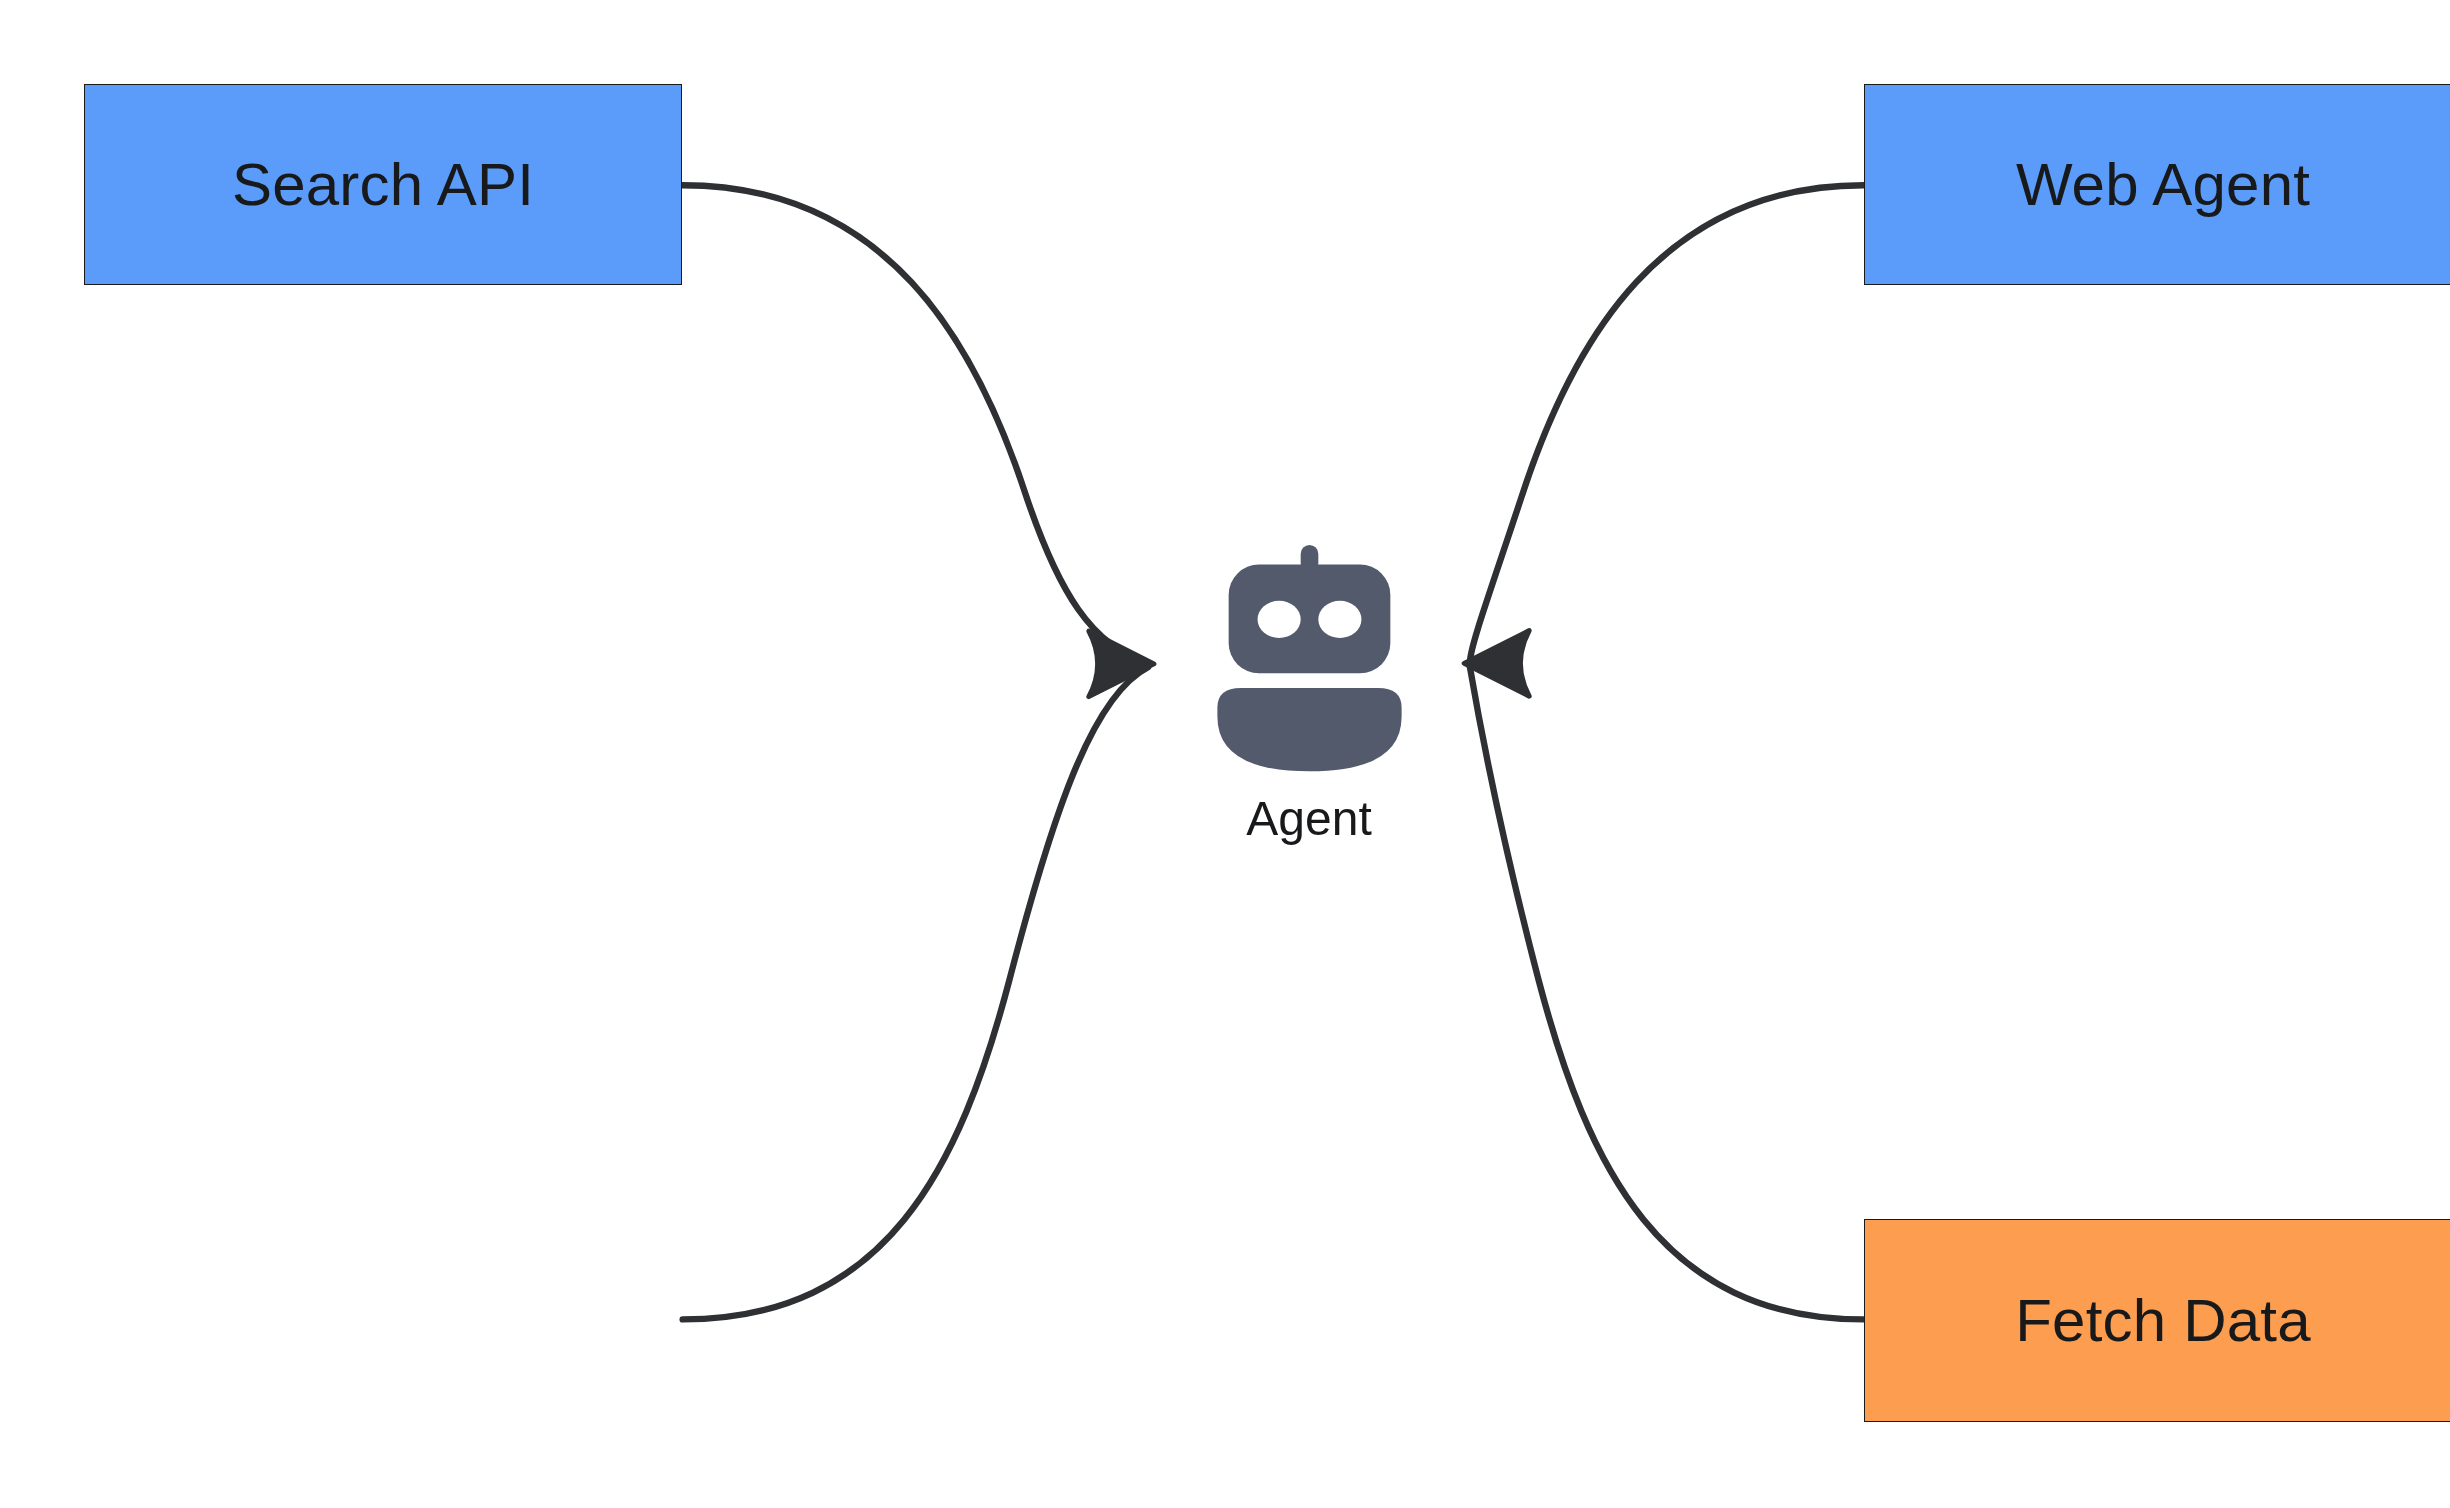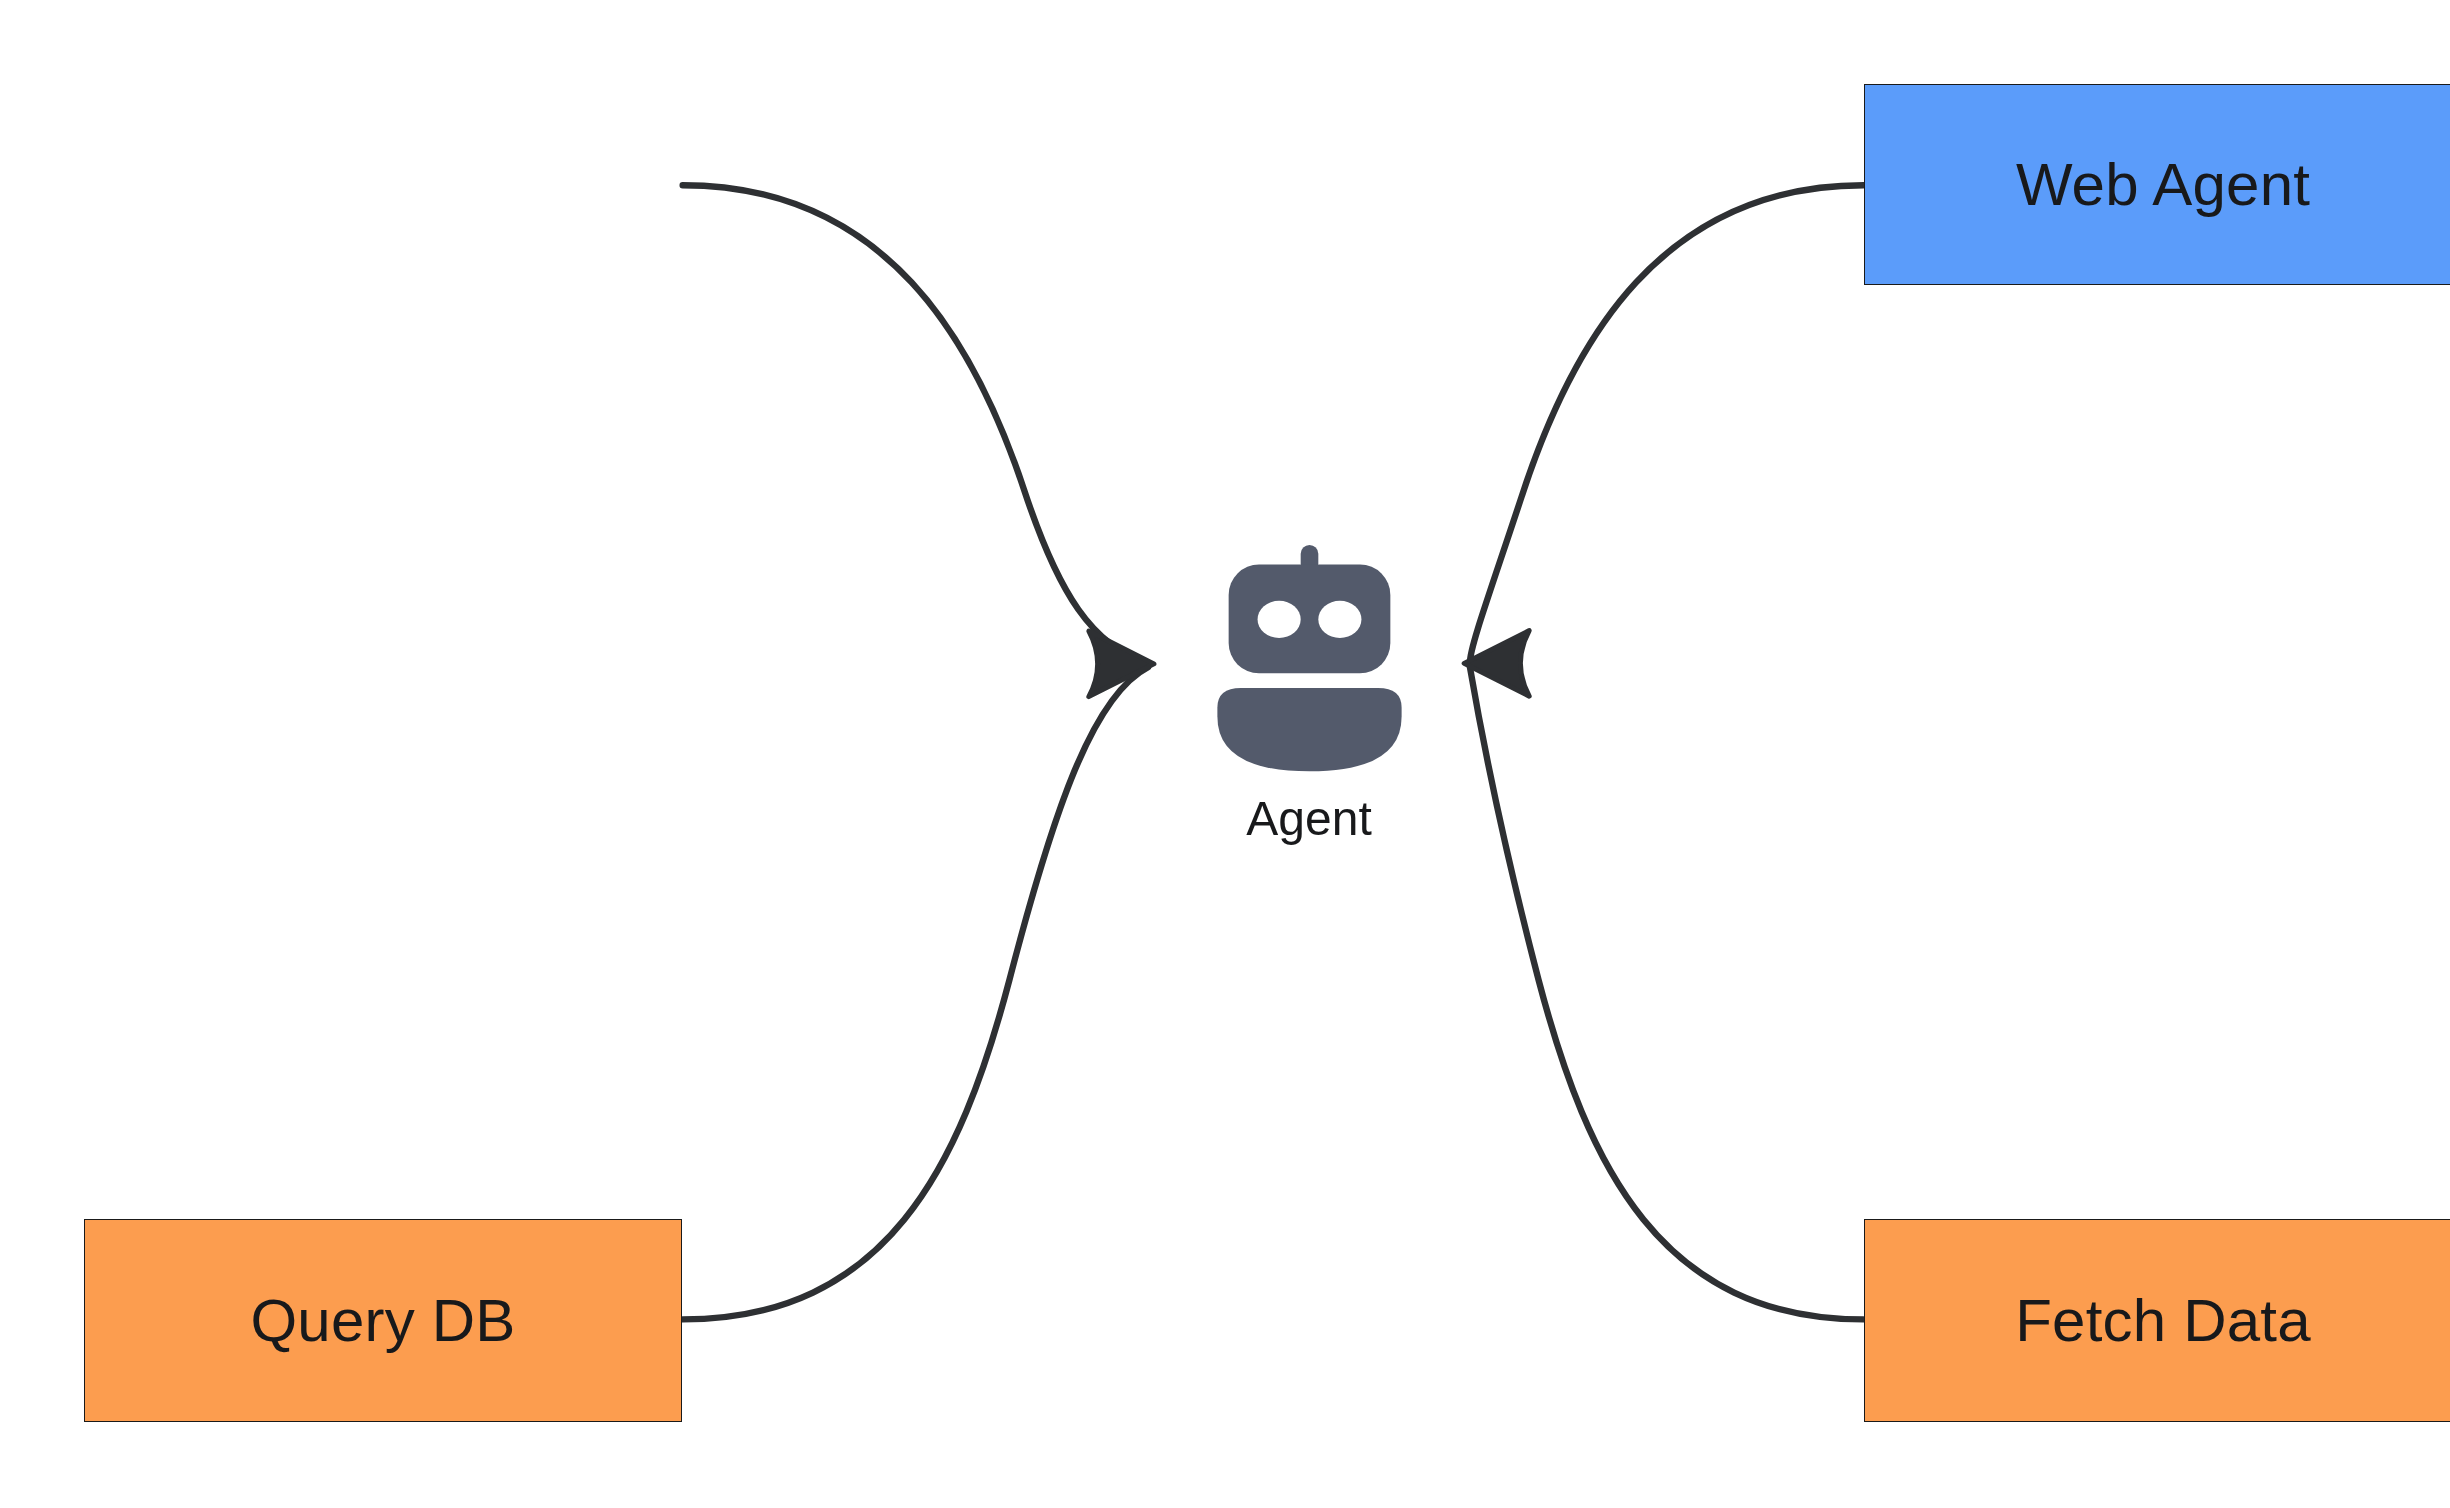--- a/index.html
+++ b/index.html
@@ -88,28 +88,28 @@
 
     <path d="M 3803 378 C 3390 378 3210 700 3110 1000 C 3040 1212 3000 1320 3000 1352" fill="none" stroke="#2e3033" stroke-width="13" stroke-linecap="round"></path>
 
     <path d="M 3803 2693 C 3390 2693 3240 2380 3140 2000 C 3050 1655 3010 1420 3000 1362" fill="none" stroke="#2e3033" stroke-width="13" stroke-linecap="round"></path>
 
     <path d="M 2355 1355 L 2222 1288 Q 2258 1355 2222 1422 Z" fill="#2e3033" stroke="#2e3033" stroke-width="10" stroke-linejoin="round"></path>
 
     <path d="M 2988 1354 L 3121 1287 Q 3085 1354 3121 1421 Z" fill="#2e3033" stroke="#2e3033" stroke-width="10" stroke-linejoin="round"></path>
   </svg>
 
+  <div class="node-box" id="box-search-api">
+    <span class="node-label">Search API</span>
+  </div>
 
   <div class="node-box" id="box-web-search">
     <span class="node-label">Web Agent</span>
   </div>
 
-  <div class="node-box" id="box-query-db">
-    <span class="node-label">Query DB</span>
-  </div>
 
   <div class="node-box" id="box-fetch-data">
     <span class="node-label">Fetch Data</span>
   </div>
 
   <div id="agent-group">
     <svg id="robot-icon" viewBox="0 0 420 500" xmlns="http://www.w3.org/2000/svg">
 
       <rect x="192" y="8" width="36" height="56" rx="18" fill="#535a6b"></rect>
 

